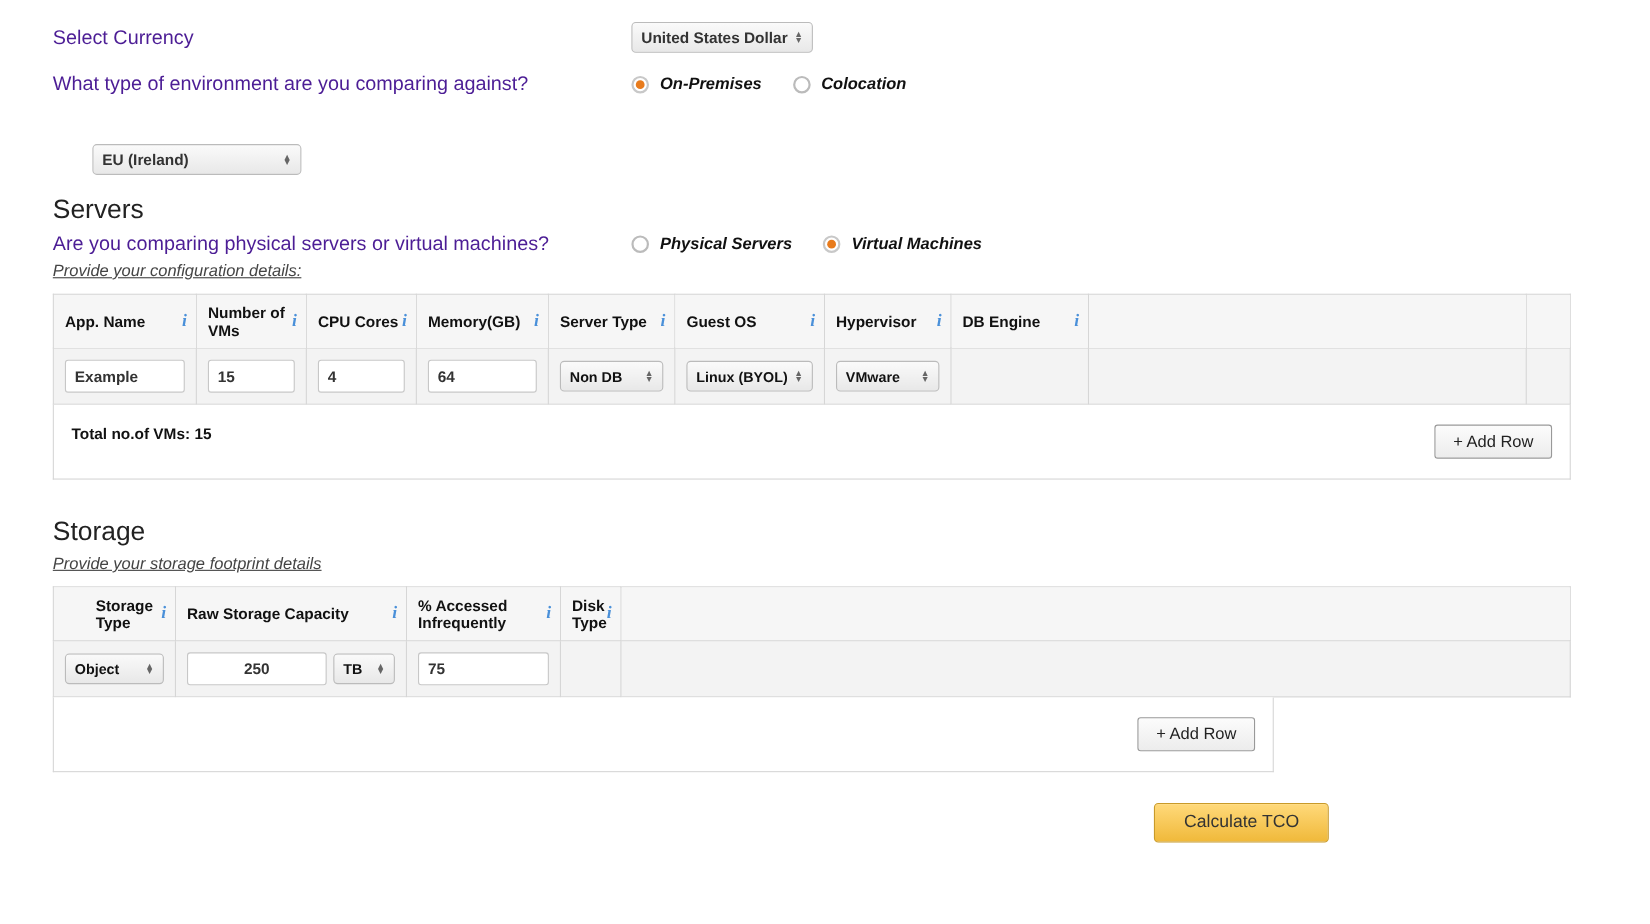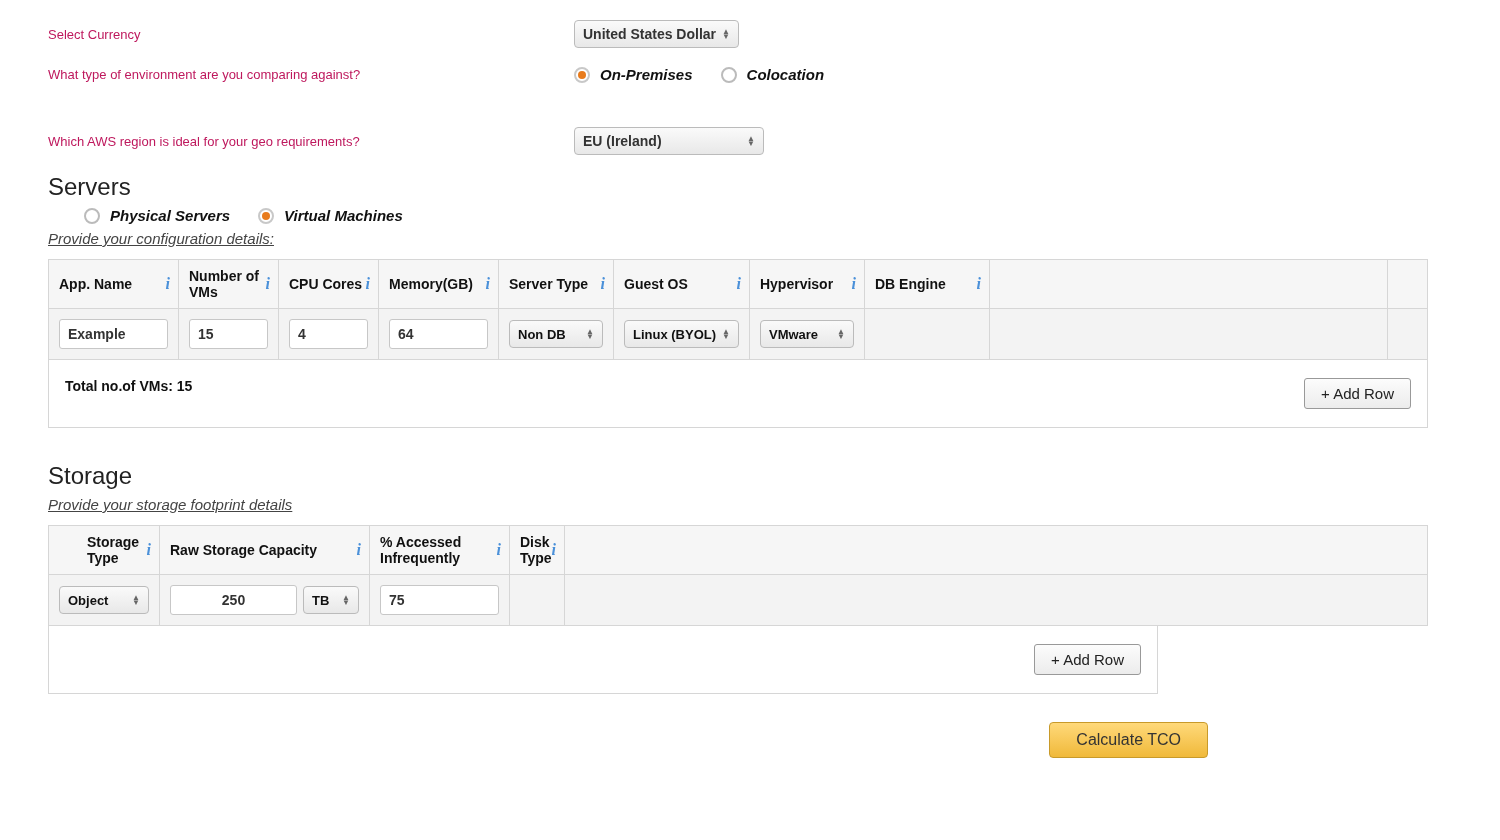--- a/index.html
+++ b/index.html
@@ -10,22 +10,22 @@
       background: #fff;
       padding: 20px 48px;
     }
     .form-row {
       display: flex;
       align-items: center;
       margin-bottom: 18px;
     }
     .form-row .label {
       width: 490px;
-      font-size: 13px;
-      color: #be185d;
+      font-size: 18px;
+      color: #4c1d95;
     }
     .form-row .control { flex: 1; padding-left: 36px; }
     .select {
       display: inline-flex;
       align-items: center;
       justify-content: space-between;
       background: linear-gradient(#fafafa, #e8e8e8);
       border: 1px solid #bbb;
       border-radius: 4px;
       padding: 4px 8px;
@@ -200,35 +200,35 @@
           </span>
         <span>Colocation</span>
       </div>
     </div>
   </div>
 </div>
 
 <div class="hspace"></div>
 
 <div class="form-row">
-  <div class="label">Which AWS region is ideal for your geo requirements?</div>
   <div class="control">
     <div class="select select-wide">
       <span>EU (Ireland)</span>
       <span class="spinner-arrows">
           <span>▲</span>
           <span>▼</span>
         </span>
     </div>
   </div>
 </div>
 
 <h2 class="section-title">Servers</h2>
 
 <div class="form-row" style="margin-bottom:6px;">
+  <div class="label">Are you comparing physical servers or virtual machines?</div>
   <div class="control">
     <div class="radio-group">
       <div class="radio-item">
         <span class="radio-outer">
             <span class="radio-inner"></span>
           </span>
         <span>Physical Servers</span>
       </div>
       <div class="radio-item radio-checked">
         <span class="radio-outer">

